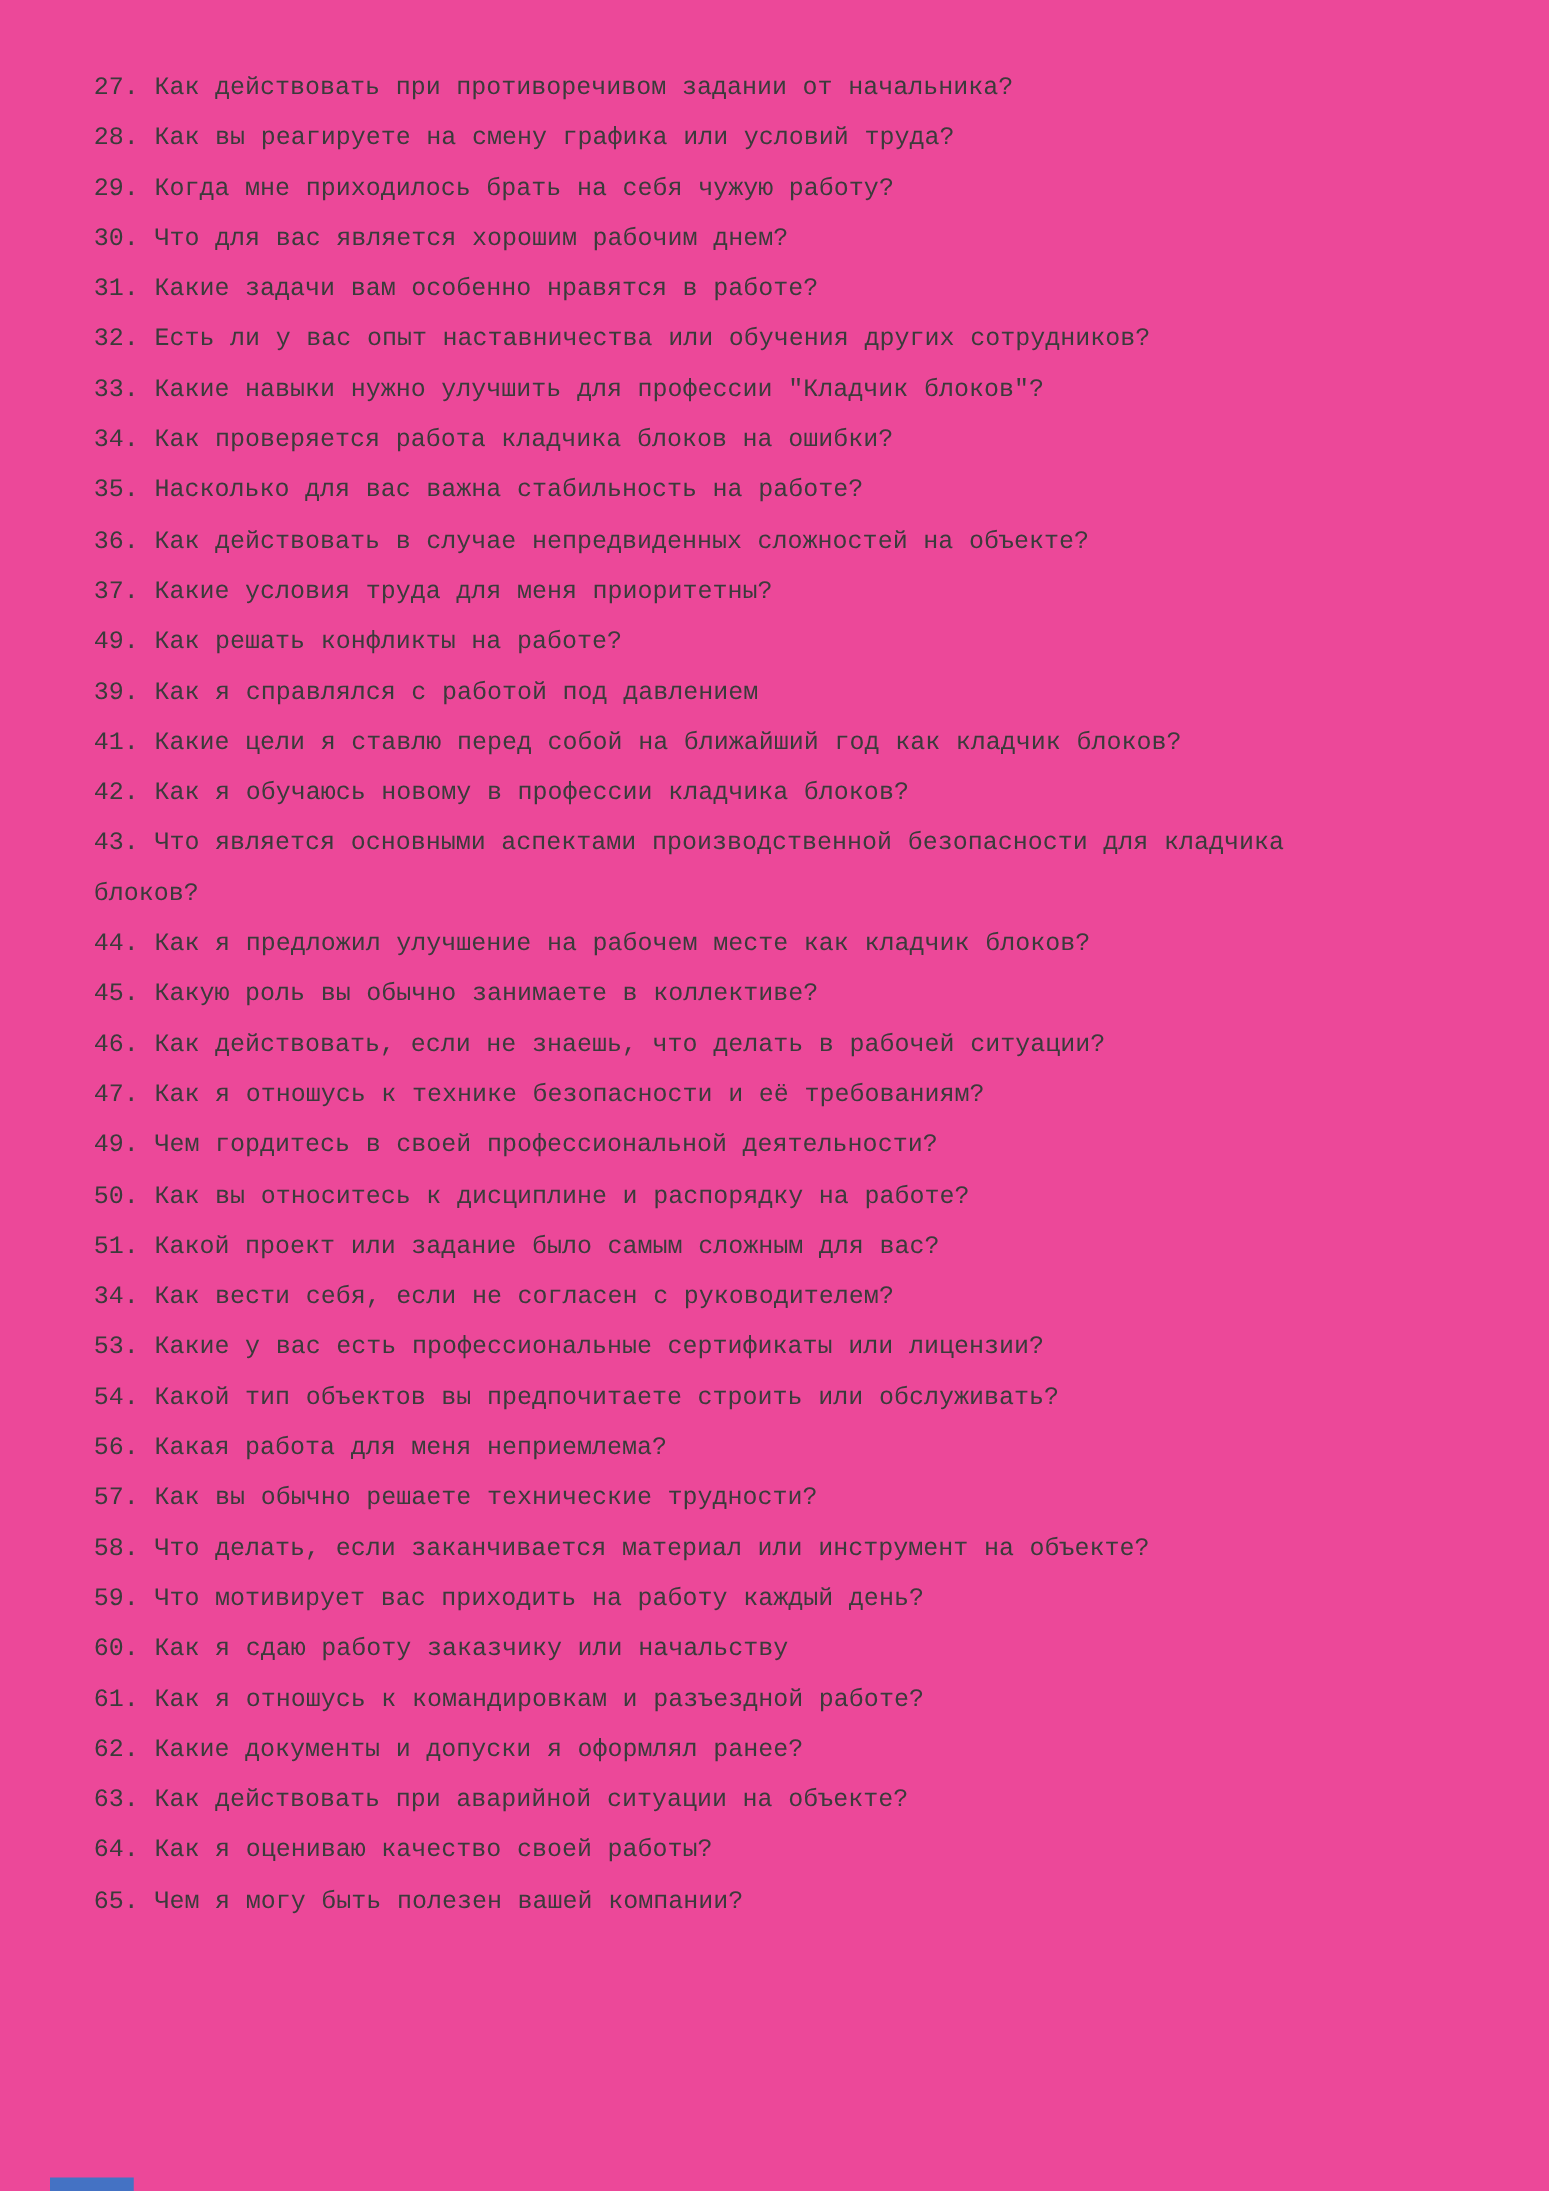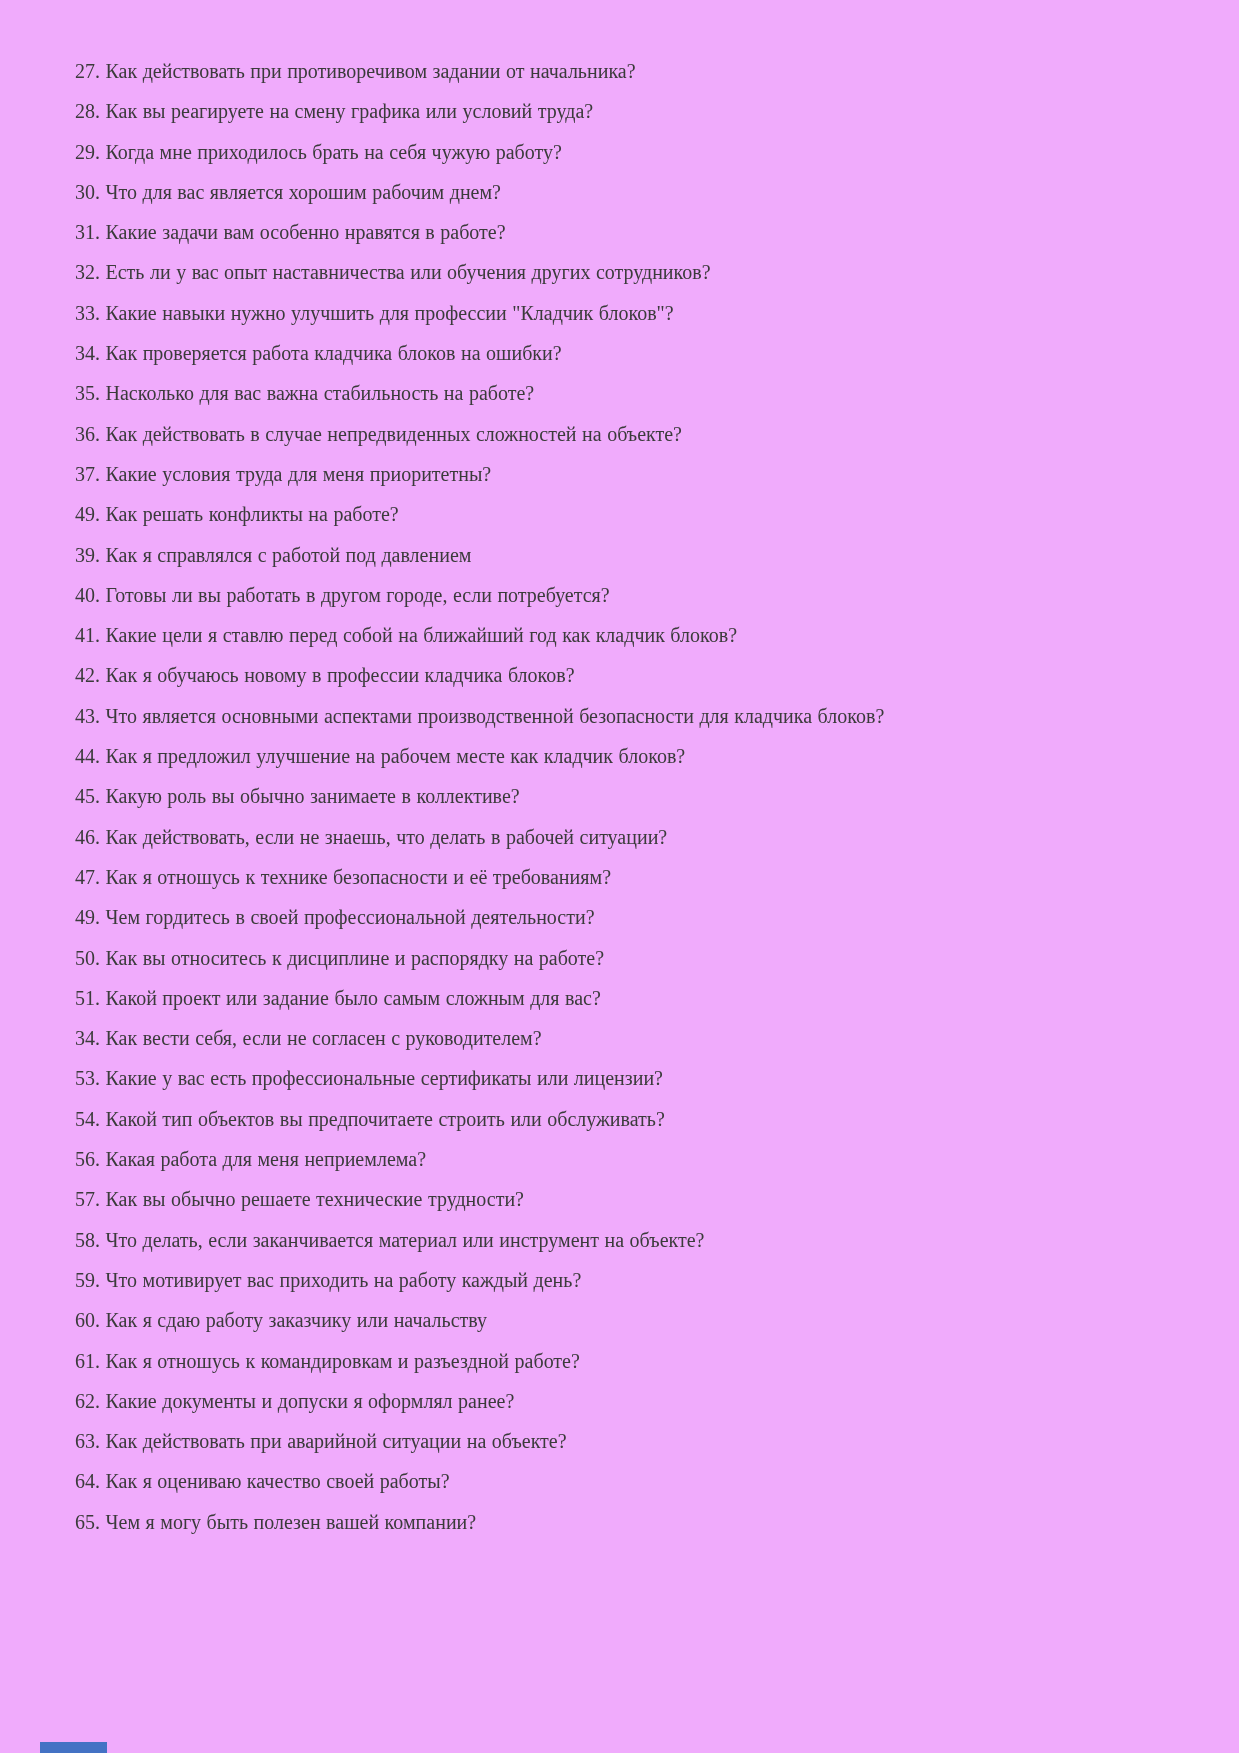--- a/index.html
+++ b/index.html
@@ -4,23 +4,23 @@
 <style>
   html, body {
     margin: 0;
     padding: 0;
     background: #ffffff;
   }
   .page {
     position: relative;
     width: 1239px;
     height: 1753px;
-    background: #f0abfc;
+    background: #ec4899;
     overflow: hidden;
-    font-family: Liberation Serif, serif;
+    font-family: Liberation Mono, monospace;
   }
   .content {
     padding: 51px 140px 0 75px;
   }
   .q {
     margin: 0;
     font-size: 20px;
     line-height: 40.3px;
     color: #3b3b3b;
     font-weight: 400;
@@ -46,21 +46,20 @@
       <p class="q">30. Что для вас является хорошим рабочим днем?</p>
       <p class="q">31. Какие задачи вам особенно нравятся в работе?</p>
       <p class="q">32. Есть ли у вас опыт наставничества или обучения других сотрудников?</p>
       <p class="q">33. Какие навыки нужно улучшить для профессии "Кладчик блоков"?</p>
       <p class="q">34. Как проверяется работа кладчика блоков на ошибки?</p>
       <p class="q">35. Насколько для вас важна стабильность на работе?</p>
       <p class="q">36. Как действовать в случае непредвиденных сложностей на объекте?</p>
       <p class="q">37. Какие условия труда для меня приоритетны?</p>
       <p class="q">49. Как решать конфликты на работе?</p>
       <p class="q">39. Как я справлялся с работой под давлением</p>
-      <p class="q">40. Готовы ли вы работать в другом городе, если потребуется?</p>
       <p class="q">41. Какие цели я ставлю перед собой на ближайший год как кладчик блоков?</p>
       <p class="q">42. Как я обучаюсь новому в профессии кладчика блоков?</p>
       <p class="q">43. Что является основными аспектами производственной безопасности для кладчика блоков?</p>
       <p class="q">44. Как я предложил улучшение на рабочем месте как кладчик блоков?</p>
       <p class="q">45. Какую роль вы обычно занимаете в коллективе?</p>
       <p class="q">46. Как действовать, если не знаешь, что делать в рабочей ситуации?</p>
       <p class="q">47. Как я отношусь к технике безопасности и её требованиям?</p>
       <p class="q">49. Чем гордитесь в своей профессиональной деятельности?</p>
       <p class="q">50. Как вы относитесь к дисциплине и распорядку на работе?</p>
       <p class="q">51. Какой проект или задание было самым сложным для вас?</p>

